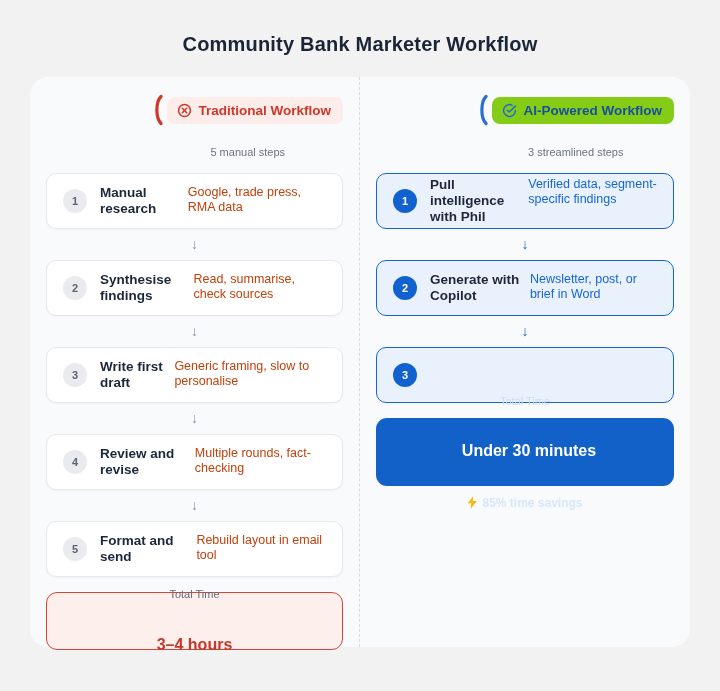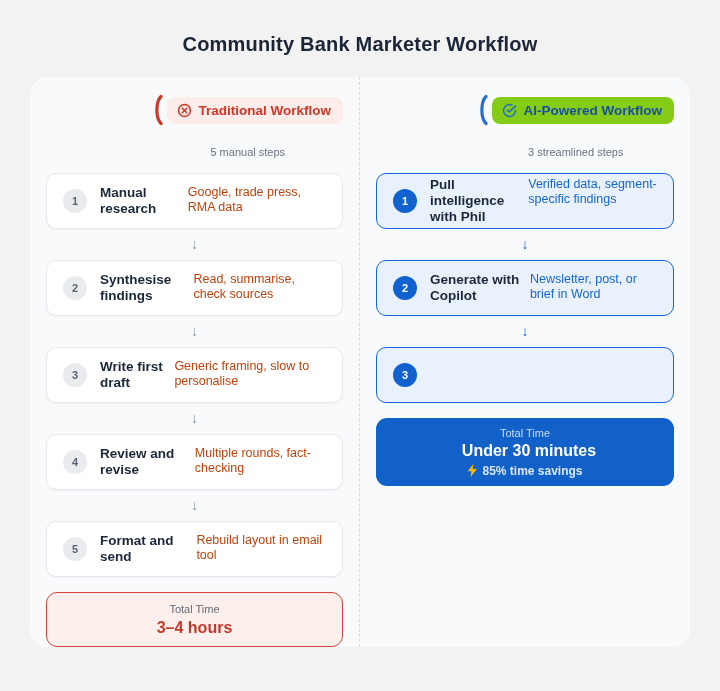--- a/index.html
+++ b/index.html
@@ -92,21 +92,21 @@
   }
   .col-traditional .arrow { color: #8c949e; }
   .col-ai .arrow { color: #1565d8; font-weight: 600; }
 
   
   .total-box {
     width: 100%;
     margin-top: 15px;
     border-radius: 11px;
     text-align: center;
-    display: flex; flex-direction: column; justify-content: center;
+    display: flex; flex-direction: column; justify-content: center; gap: 32px;
   }
   .total-traditional {
     height: 58px;
     background: #fdefec;
     border: 1.5px solid #d7453a;
   }
   .total-traditional .total-label { font-size: 11px; color: #636b77; }
   .total-traditional .total-value { font-size: 16px; font-weight: 700; color: #c23a2c; margin-top: 4px; }
   .total-ai {
     height: 68px;

